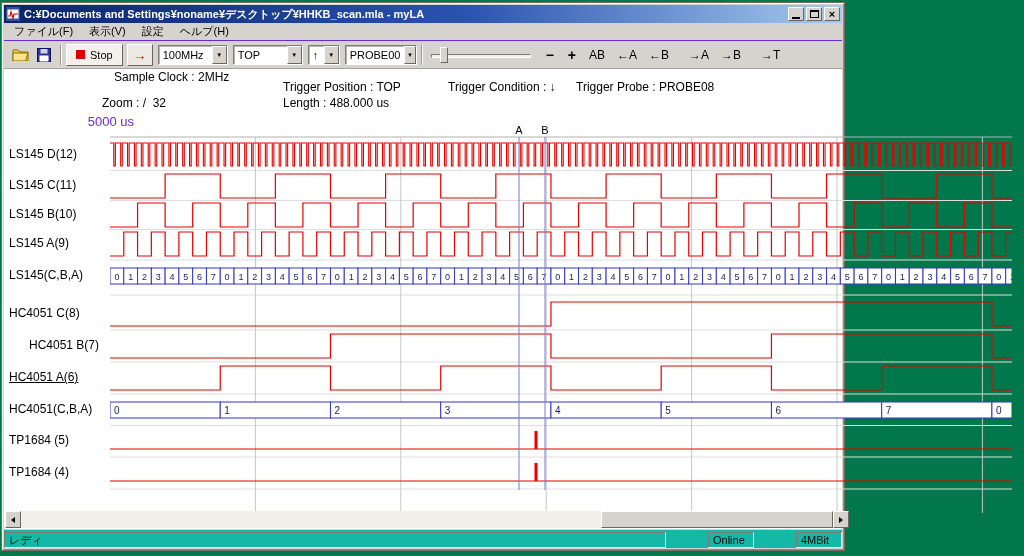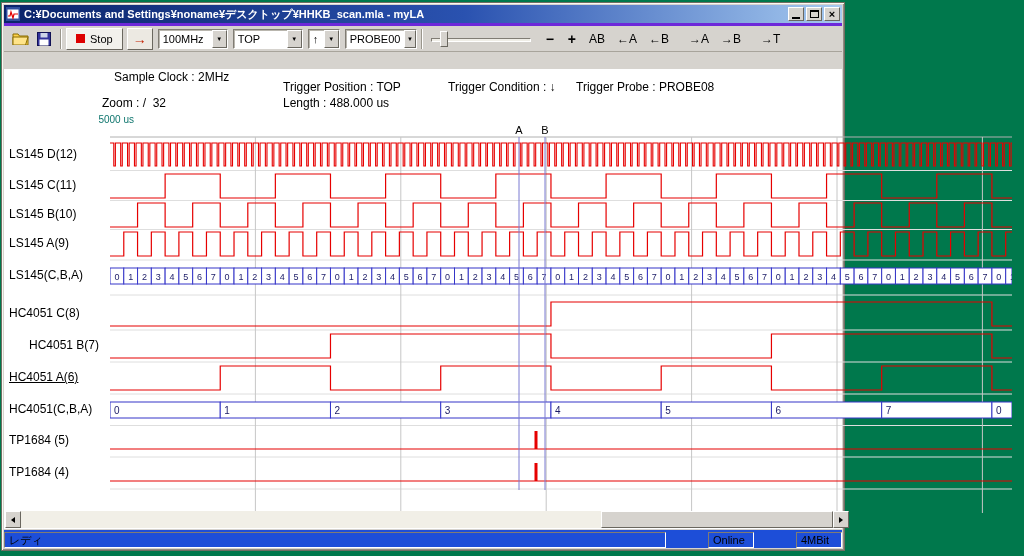--- a/index.html
+++ b/index.html
@@ -32,21 +32,21 @@
     justify-content:center; padding:0; }
   .glyph-min { width:8px; height:2px; background:#000; margin-top:7px; }
   .glyph-max { width:9px; height:8px; border:1px solid #000; border-top:2px solid #000; }
   .glyph-close { font-size:11px; font-weight:bold; line-height:1; color:#000; }
   
   .menubar { height:17px; display:flex; align-items:center; padding-left:2px;
     background:#d6d3ce; font-size:11px; }
   .menu-item { padding:2px 8px; }
   
   .toolbar { height:29px; display:flex; align-items:center; padding:2px 4px;
-    border-top:3px solid #6d28d9; border-bottom:1px solid #a8a49b;
+    border-top:1px solid #6d28d9; border-bottom:1px solid #a8a49b;
     background:#d6d3ce; }
   .tool-icon-btn { width:24px; height:22px; background:transparent; border:1px solid transparent;
     display:flex; align-items:center; justify-content:center; padding:0; }
   .tb-sep { width:2px; height:20px; border-left:1px solid #9a968c; border-right:1px solid #fff; margin:0 4px; }
   .tb-gap { width:8px; }
   .stop-btn { height:22px; display:flex; align-items:center; gap:5px; padding:0 9px;
     background:#f2f1ec; border:1px solid; border-color:#fff #6a675f #6a675f #fff;
     font-size:11px; }
   .stop-square { width:9px; height:9px; background:#dd0000; display:inline-block; }
   .run-btn { width:26px; height:22px; margin-left:4px; background:#ece9e2;
@@ -66,42 +66,42 @@
     background:#d6d3ce; border:1px solid; border-color:#fff #6a675f #6a675f #fff; }
   .tbtn-flat { background:transparent; border:1px solid transparent; font-size:12px;
     padding:2px 5px; color:#000; }
   .tbtn-flat.big { font-size:14px; font-weight:bold; padding:0 6px; }
   button { font-family:inherit; }
   
   .client-bg { position:absolute; left:2px; right:2px; top:66px; bottom:21px;
     background:#fff; z-index:1; }
   .info-text { position:absolute; font-size:12px; color:#000; z-index:6; white-space:pre; }
   .timescale { position:absolute; left:84px; top:111px; width:48px; text-align:right;
-    font-size:10px; color:#0f766e; z-index:6; }
+    font-size:13px; color:#6d28d9; z-index:6; }
   #wave-svg { position:absolute; left:0; top:0; width:1017px; height:545px;
     z-index:4; pointer-events:none; }
   #channel-labels { position:absolute; inset:0; z-index:5; pointer-events:none; }
   .ch-label { position:absolute; left:7px; font-size:12px; color:#000;
     white-space:nowrap; pointer-events:auto; }
   
   .hscroll { position:absolute; left:3px; top:508px; width:844px; height:17px;
     display:flex; z-index:7; background:#f1efe7; }
   .scroll-btn { width:16px; height:17px; background:#d6d3ce; border:1px solid;
     border-color:#fff #6a675f #6a675f #fff; display:flex; align-items:center;
     justify-content:center; padding:0; }
   .scroll-track { flex:1; position:relative; }
   .scroll-thumb { position:absolute; right:0; top:0; width:232px; height:17px;
     background:#d6d3ce; border:1px solid; border-color:#fff #6a675f #6a675f #fff; }
   .tri-left { width:0; height:0; border-top:3px solid transparent;
     border-bottom:3px solid transparent; border-right:4px solid #000; }
   .tri-right { width:0; height:0; border-top:3px solid transparent;
     border-bottom:3px solid transparent; border-left:4px solid #000; }
   
   .statusbar { position:absolute; left:2px; right:2px; bottom:2px; height:18px;
-    display:flex; gap:2px; background:#1d4ed8; padding-top:2px; z-index:8; }
+    display:flex; gap:2px; background:#14b8a6; padding-top:2px; z-index:8; }
   .status-panel { border:1px solid; border-color:#807c74 #fff #fff #807c74;
     font-size:11px; padding:0 4px; display:flex; align-items:center; color:#000; }
   .status-ready { flex:1; }
   .status-small { width:46px;margin-left:40px; }
 </style>
 </head>
 <body>
 
 <div class="window">
 
@@ -120,20 +120,26 @@
         </button>
       <button class="winbtn">
           <span class="glyph-max"></span>
         </button>
       <button class="winbtn">
           <span class="glyph-close">×</span>
         </button>
     </span>
   </div>
 
+  <div class="menubar">
+    <span class="menu-item">ファイル(F)</span>
+    <span class="menu-item">表示(V)</span>
+    <span class="menu-item">設定</span>
+    <span class="menu-item">ヘルプ(H)</span>
+  </div>
 
   <div class="toolbar">
     <button class="tool-icon-btn">
       <svg width="17" height="13" viewBox="0 0 17 13">
         <path d="M1 2 h5 l1.5 2 H16 v9 H1 z" fill="#ffd34d" stroke="#8a6d00" stroke-width="1"></path>
         <path d="M1 5 h12 l3 0 -2.5 8 H1 z" fill="#ffe489" stroke="#8a6d00" stroke-width="1"></path>
       </svg>
     </button>
     <button class="tool-icon-btn">
       <svg width="14" height="14" viewBox="0 0 14 14">

